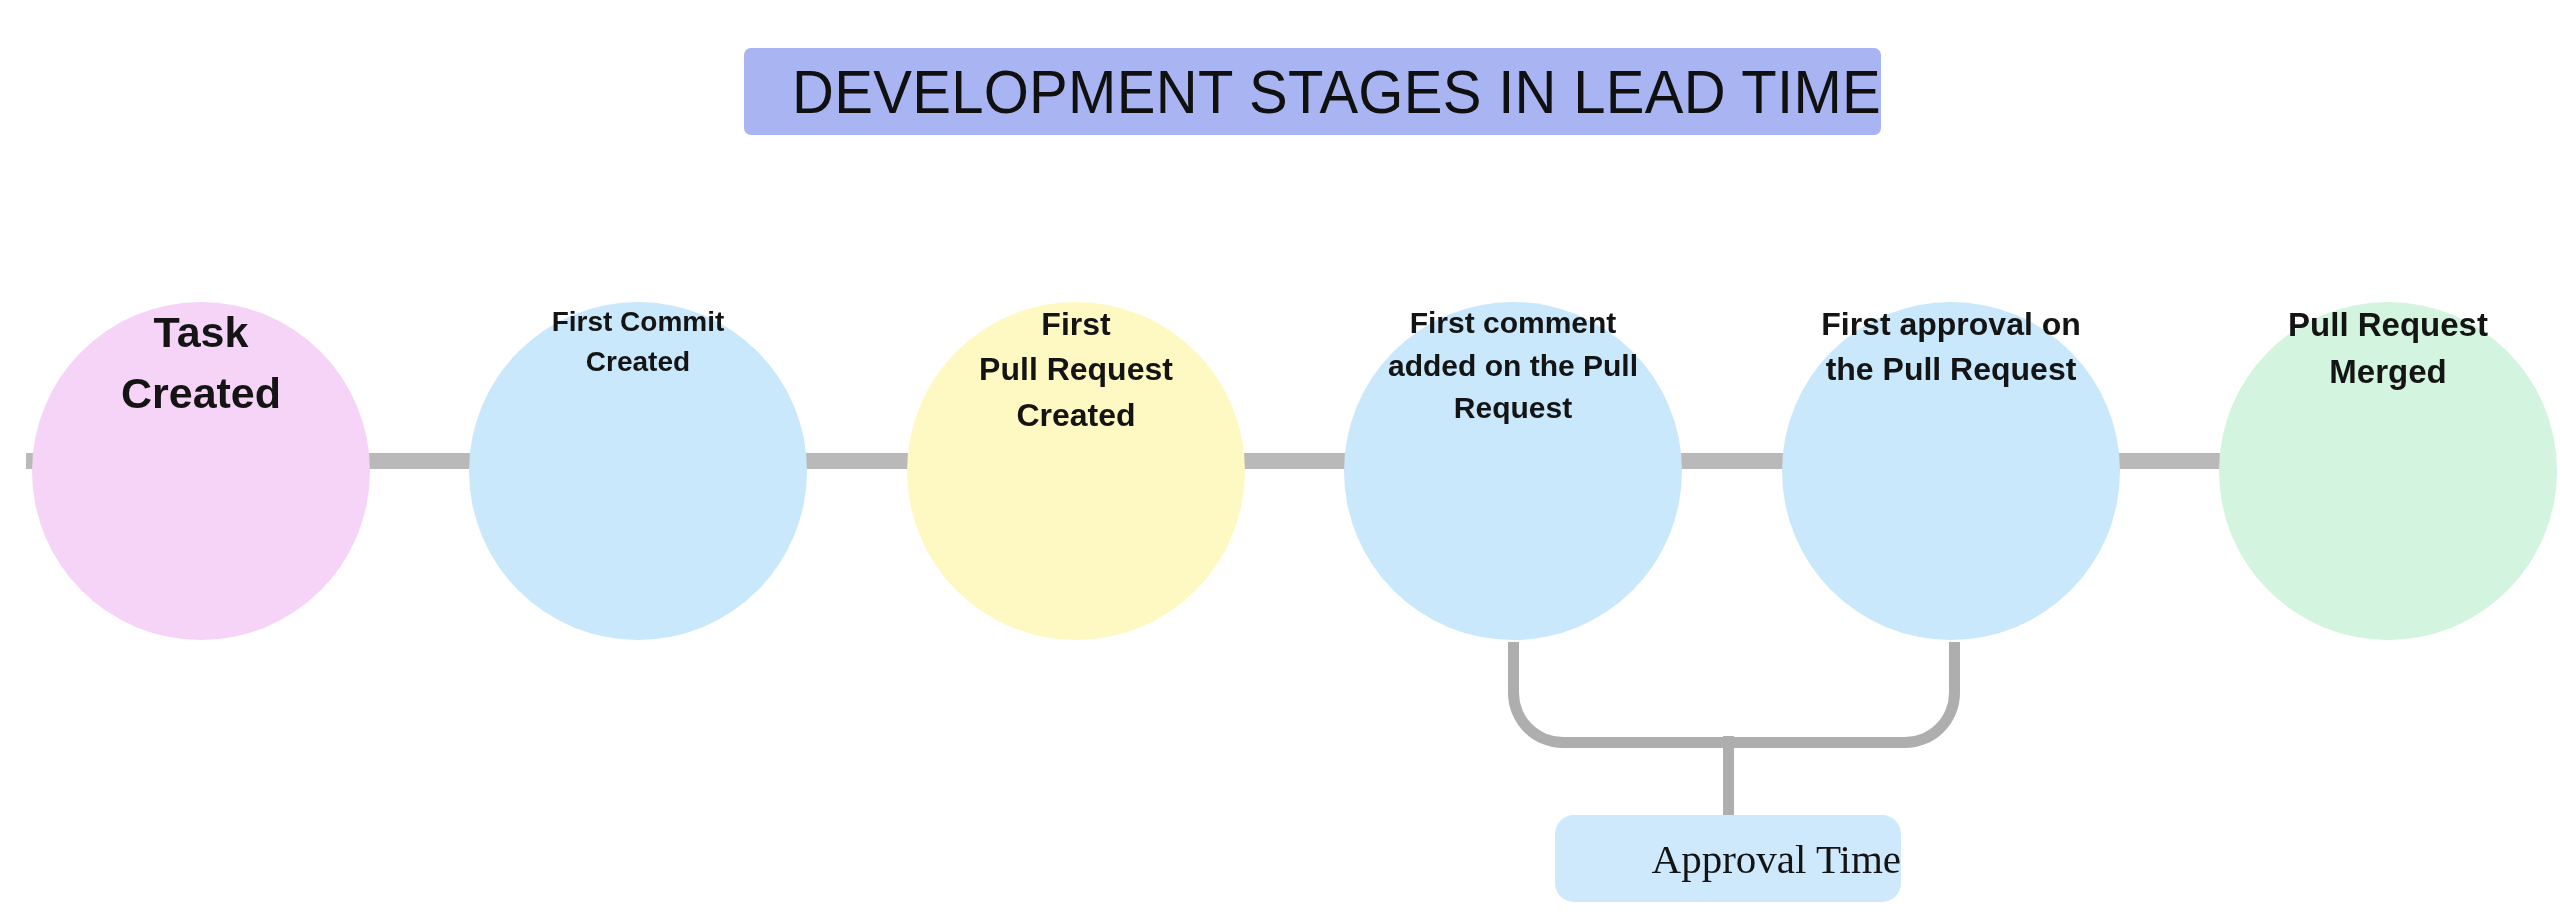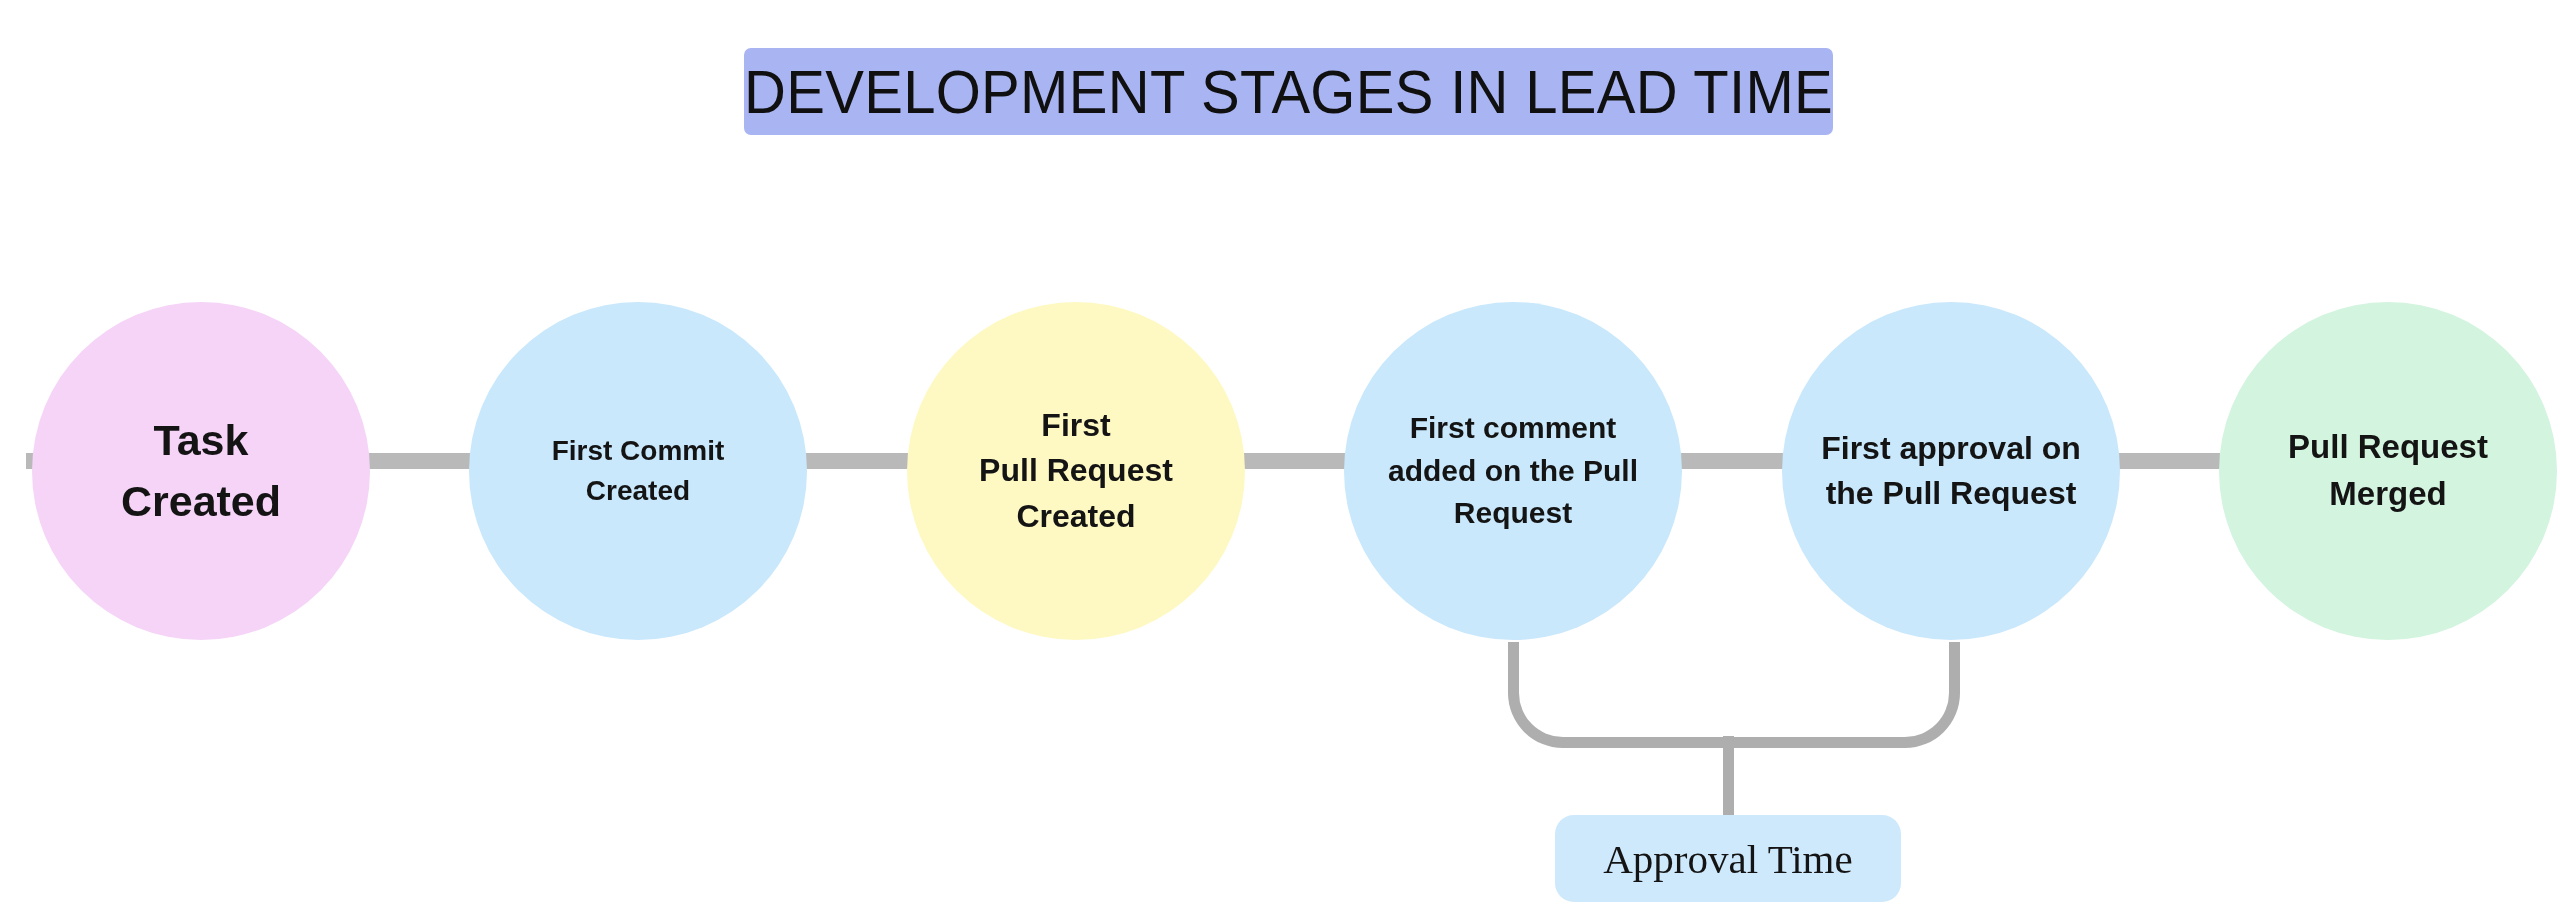--- a/index.html
+++ b/index.html
@@ -20,20 +20,21 @@
   .title-box {
     position: absolute;
     left: 744px;
     top: 48px;
     width: 1089px;
     height: 87px;
     border-radius: 6.9px;
     display: flex;
     align-items: center;
     justify-content: center;
+    padding-left: 48px;
   }
   .title-box .title-text {
     font-size: 58px;
     font-weight: 400;
     color: #101010;
     letter-spacing: 0.3px;
     white-space: nowrap;
     transform: scaleY(1.04);
   }
 
@@ -49,21 +50,21 @@
   }
 
   
   .stage-circle {
     position: absolute;
     top: 302px;
     width: 338px;
     height: 338px;
     border-radius: 50%;
     display: flex;
-    align-items: center;
+    align-items: flex-start;
     justify-content: center;
     text-align: center;
     z-index: 2;
   }
   .stage-circle .stage-label {
     font-weight: 700;
     color: #141414;
     line-height: 1.42;
     white-space: pre-line;
   }
@@ -164,18 +165,18 @@
   </div>
 
   <div class="stage-circle pos-6 fs-6" style="background: rgb(211, 244, 222);">
     <span class="stage-label">Pull Request
 Merged</span>
   </div>
 
   <div class="approval-bracket"></div>
   <div class="approval-stem"></div>
 
-  <div class="approval-box" style="background: rgb(207, 233, 252);">
+  <div class="approval-box" style="background: rgb(207, 233, 252); justify-content: flex-end;">
     <span class="approval-text">Approval Time</span>
   </div>
 
 </div>
 
 
 </body></html>

